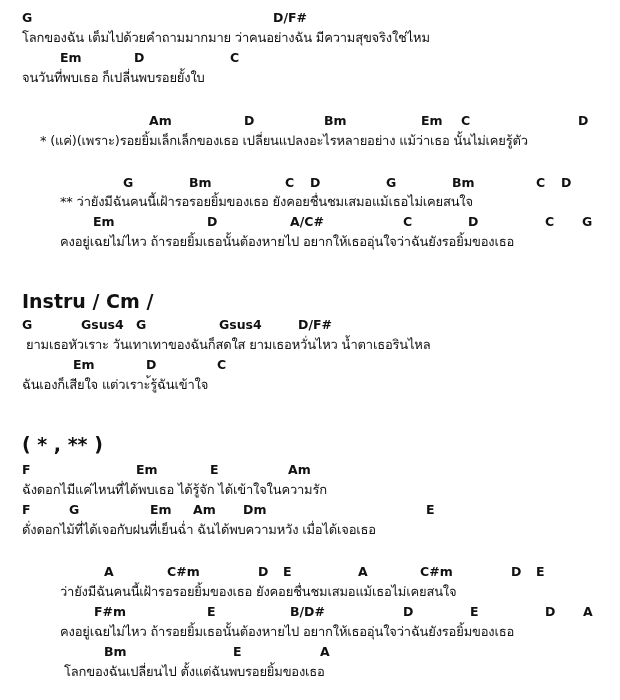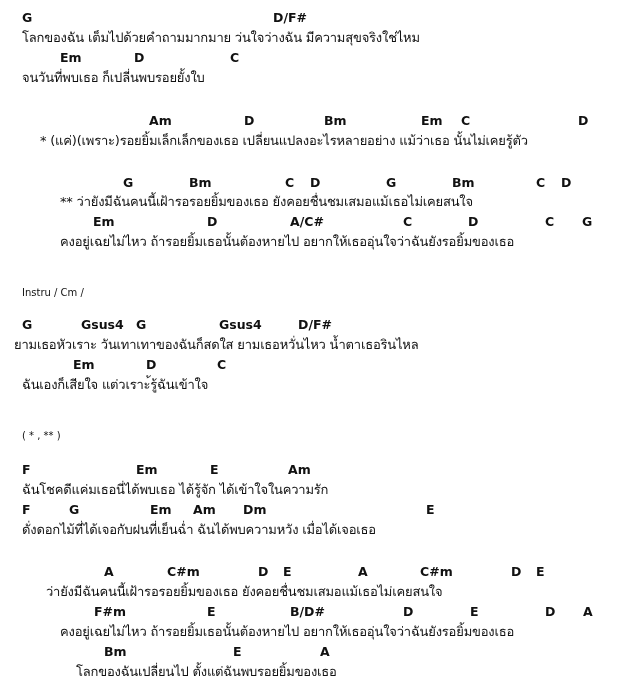--- a/index.html
+++ b/index.html
@@ -1,31 +1,31 @@
 <!DOCTYPE html>
 <html><head>
   <meta charset="utf-8">
   <style>
     html, body { margin: 0; padding: 0; background: #ffffff; }
     body { width: 620px; height: 700px; position: relative; overflow: hidden;
            font-family: "DejaVu Sans", "Liberation Sans", sans-serif; color: #111; }
     .line { position: absolute; left: 0; height: 20px; white-space: nowrap; }
     .chord { position: absolute; top: 0; font-weight: bold; font-size: 12.5px; line-height: 16px; }
     .lyric { position: absolute; top: 0; font-size: 13px; line-height: 18px; letter-spacing: -0.2px; }
-    .label { position: absolute; top: 8px; font-weight: normal; font-size: 10px; line-height: 16px; }
+    .label { position: absolute; top: 16px; font-weight: bold; font-size: 19px; line-height: 16px; }
   </style>
 </head>
 <body>
 
 <div class="line" style="top:10px">
   <span class="chord" style="left:22px">G</span>
   <span class="chord" style="left:273px">D/F#</span>
 </div>
 <div class="line" style="top:29px">
-  <span class="lyric" style="left:22px">โลกของฉัน เต็มไปด้วยคำถามมากมาย  ว่นใจว่างฉัน มีความสุขจริงใช่ไหม</span>
+  <span class="lyric" style="left:22px">โลกของฉัน เต็มไปด้วยคำถามมากมาย  ว่าคนอย่างฉัน มีความสุขจริงใช่ไหม</span>
 </div>
 <div class="line" style="top:50px">
   <span class="chord" style="left:60px">Em</span>
   <span class="chord" style="left:134px">D</span>
   <span class="chord" style="left:230px">C</span>
 </div>
 <div class="line" style="top:69px">
   <span class="lyric" style="left:22px">จนวันที่พบเธอ ก็เปลี่นพบรอยยั้งใบ</span>
 </div>
 
@@ -72,21 +72,21 @@
 </div>
 
 <div class="line" style="top:317px">
   <span class="chord" style="left:22px">G</span>
   <span class="chord" style="left:81px">Gsus4</span>
   <span class="chord" style="left:136px">G</span>
   <span class="chord" style="left:219px">Gsus4</span>
   <span class="chord" style="left:298px">D/F#</span>
 </div>
 <div class="line" style="top:336px">
-  <span class="lyric" style="left:14px">ยามเธอหัวเราะ     วันเทาเทาของฉันก็สดใส  ยามเธอหวั่นไหว น้ำตาเธอรินไหล</span>
+  <span class="lyric" style="left:26px">ยามเธอหัวเราะ     วันเทาเทาของฉันก็สดใส  ยามเธอหวั่นไหว น้ำตาเธอรินไหล</span>
 </div>
 <div class="line" style="top:357px">
   <span class="chord" style="left:73px">Em</span>
   <span class="chord" style="left:146px">D</span>
   <span class="chord" style="left:217px">C</span>
 </div>
 <div class="line" style="top:376px">
   <span class="lyric" style="left:22px">ฉันเองก็เสียใจ แต่วเราะ้รู้ฉันเข้าใจ</span>
 </div>
 
@@ -94,21 +94,21 @@
   <span class="label" style="left:22px">( * , ** )</span>
 </div>
 
 <div class="line" style="top:462px">
   <span class="chord" style="left:22px">F</span>
   <span class="chord" style="left:136px">Em</span>
   <span class="chord" style="left:210px">E</span>
   <span class="chord" style="left:288px">Am</span>
 </div>
 <div class="line" style="top:481px">
-  <span class="lyric" style="left:22px"> ฉันโชคดีแค่มเธอนี่ได้พบเธอ  ได้รู้จัก ได้เข้าใจในความรัก</span>
+  <span class="lyric" style="left:22px"> ฉังดอกไมีแค่ไหนที่ได้พบเธอ  ได้รู้จัก ได้เข้าใจในความรัก</span>
 </div>
 <div class="line" style="top:502px">
   <span class="chord" style="left:22px">F</span>
   <span class="chord" style="left:69px">G</span>
   <span class="chord" style="left:150px">Em</span>
   <span class="chord" style="left:193px">Am</span>
   <span class="chord" style="left:243px">Dm</span>
   <span class="chord" style="left:426px">E</span>
 </div>
 <div class="line" style="top:521px">
@@ -119,34 +119,34 @@
   <span class="chord" style="left:104px">A</span>
   <span class="chord" style="left:167px">C#m</span>
   <span class="chord" style="left:258px">D</span>
   <span class="chord" style="left:283px">E</span>
   <span class="chord" style="left:358px">A</span>
   <span class="chord" style="left:420px">C#m</span>
   <span class="chord" style="left:511px">D</span>
   <span class="chord" style="left:536px">E</span>
 </div>
 <div class="line" style="top:583px">
-  <span class="lyric" style="left:46px">ว่ายังมีฉันคนนี้เฝ้ารอรอยยิ้มของเธอ     ยังคอยชื่นชมเสมอแม้เธอไม่เคยสนใจ</span>
+  <span class="lyric" style="left:60px">ว่ายังมีฉันคนนี้เฝ้ารอรอยยิ้มของเธอ     ยังคอยชื่นชมเสมอแม้เธอไม่เคยสนใจ</span>
 </div>
 <div class="line" style="top:604px">
   <span class="chord" style="left:94px">F#m</span>
   <span class="chord" style="left:207px">E</span>
   <span class="chord" style="left:290px">B/D#</span>
   <span class="chord" style="left:403px">D</span>
   <span class="chord" style="left:470px">E</span>
   <span class="chord" style="left:545px">D</span>
   <span class="chord" style="left:583px">A</span>
 </div>
 <div class="line" style="top:623px">
   <span class="lyric" style="left:60px">คงอยู่เฉยไม่ไหว ถ้ารอยยิ้มเธอนั้นต้องหายไป  อยากให้เธออุ่นใจว่าฉันยังรอยิ้มของเธอ</span>
 </div>
 <div class="line" style="top:644px">
   <span class="chord" style="left:104px">Bm</span>
   <span class="chord" style="left:233px">E</span>
   <span class="chord" style="left:320px">A</span>
 </div>
 <div class="line" style="top:663px">
-  <span class="lyric" style="left:76px">โลกของฉันเปลี่ยนไป ตั้งแต่ฉันพบรอยยิ้มของเธอ</span>
+  <span class="lyric" style="left:64px">โลกของฉันเปลี่ยนไป ตั้งแต่ฉันพบรอยยิ้มของเธอ</span>
 </div>
 
 </body></html>

